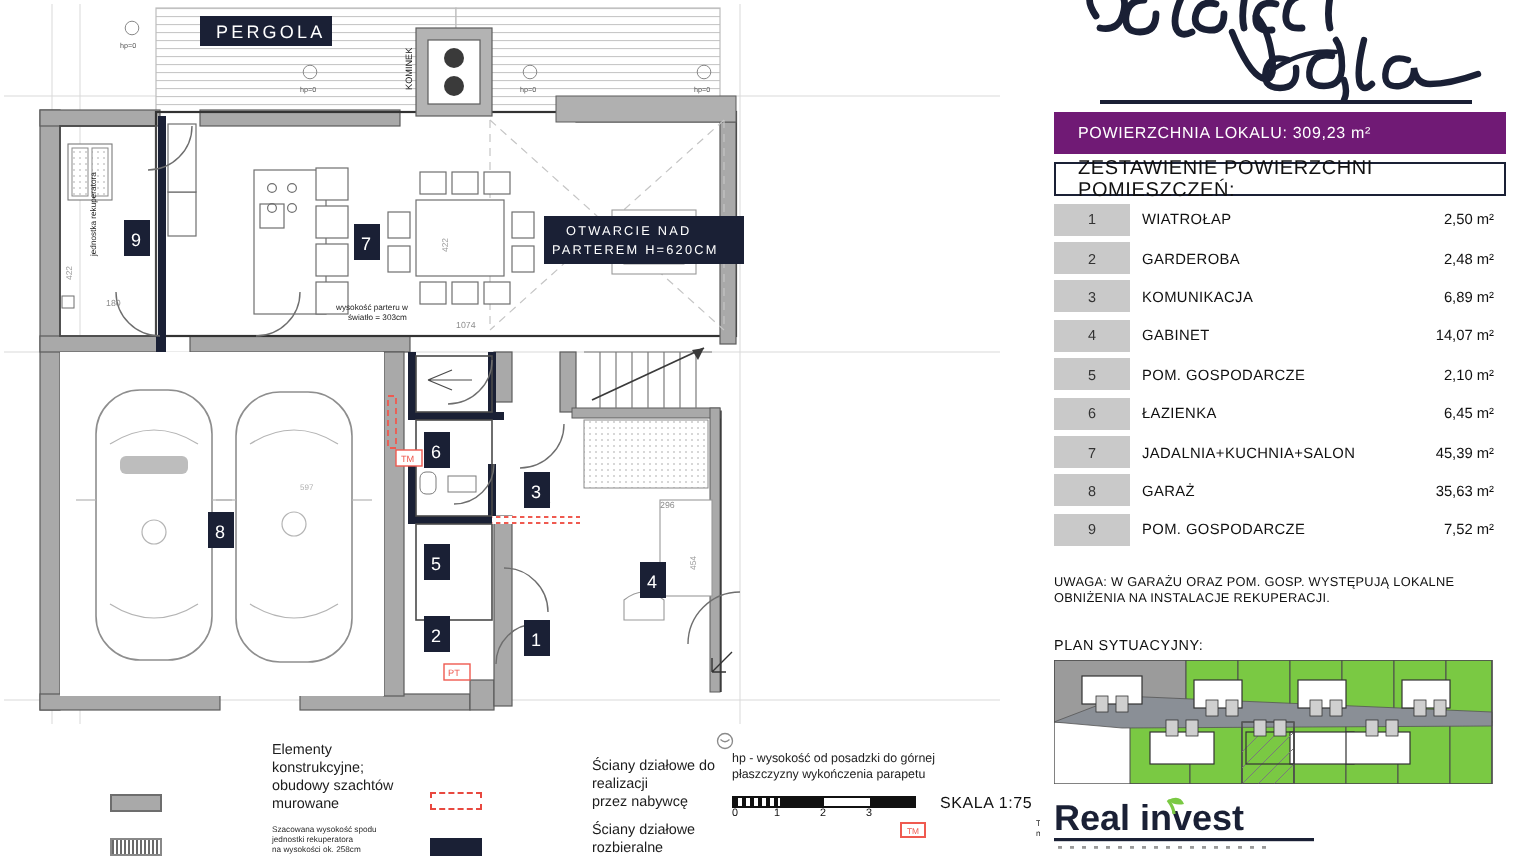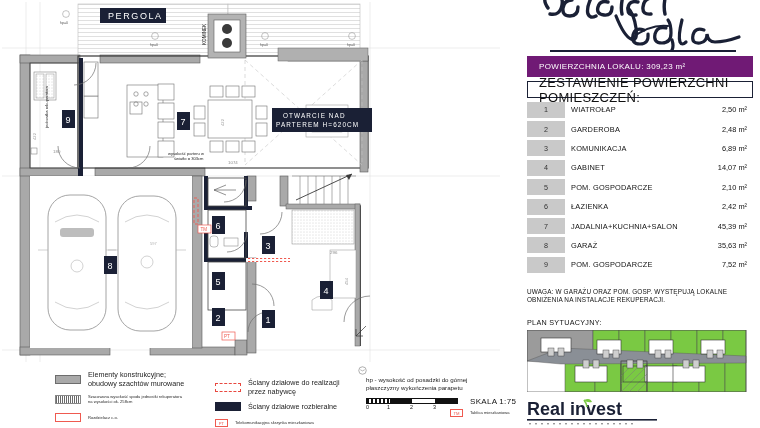--- a/index.html
+++ b/index.html
@@ -12,21 +12,21 @@
   }
   #page { position: relative; width: 760px; height: 308px; background: #fff; }
 
   
   #plan { position: absolute; left: 0; top: 0; width: 520px; height: 365px; overflow: hidden; }
   #plan svg { display: block; }
 
   
   #legend { position: absolute; left: 55px; top: 370px; width: 470px; height: 58px; }
   .lg-col { position: absolute; top: 0; }
-  .lg-row { display: flex; align-items: center; margin-bottom: 5px; }
+  .lg-row { display: flex; align-items: flex-end; margin-bottom: 5px; gap: 48px; }
   .lg-swatch { width: 26px; height: 9px; flex: none; margin-right: 7px; margin-top: 1px; }
   .sw-grey { background: #a9a9a9; border: 1px solid #6d6d6d; }
   .sw-navy { background: #1a2035; border: 1px solid #1a2035; }
   .sw-red-out { background: #fff; border: 1px dashed #e8483f; }
   .sw-red-line { background: #ffffff; border: 1.4px solid #ef5a50; }
   .sw-hatch { background: repeating-linear-gradient(90deg,#6a6a6a 0 1px,#fff 1px 2px); border: 1px solid #888; }
   .lg-text { font-size: 6.2px; line-height: 8px; color: #1d1d1d; }
   .lg-text.big { font-size: 7.2px; line-height: 9px; }
   .lg-text.tiny { font-size: 4.1px; line-height: 5.2px; color: #2a2a2a; }
   .tagbox { width: 13px; height: 8px; border: 1px solid #ef5a50; color: #ef5a50;
@@ -49,21 +49,21 @@
   #right { position: absolute; left: 520px; top: 0; width: 240px; height: 428px; background: #fff; }
   #logo-sig { position: absolute; left: 0; top: -6px; width: 240px; height: 56px; }
   #sig-rule { position: absolute; left: 30px; top: 50px; width: 186px; height: 2.2px; background: #1a2035; }
 
   #area-bar { position: absolute; left: 7px; top: 56px; width: 226px; height: 21px;
               background: #701a75; color: #fff; display: flex; align-items: center; }
   #area-bar span { font-size: 8px; letter-spacing: .35px; padding-left: 12px; }
 
   #tbl-head { position: absolute; left: 7px; top: 81px; width: 226px; height: 17px;
               border: 1px solid #1a2035; display: flex; align-items: center; }
-  #tbl-head span { font-size: 13px; letter-spacing: .3px; padding-left: 11px; color: #111; }
+  #tbl-head span { font-size: 10px; letter-spacing: .3px; padding-left: 11px; color: #111; }
 
   #rooms { position: absolute; left: 7px; top: 100px; width: 226px; }
   .room-row { display: flex; align-items: center; height: 19.4px; }
   .room-no { width: 38px; height: 16px; background: #c9c9c9; color: #333;
              font-size: 7.2px; display: flex; align-items: center; justify-content: center; flex: none; }
   .room-name { flex: 1; font-size: 7.4px; color: #111; padding-left: 6px; letter-spacing: .2px; }
   .room-area { font-size: 7.4px; color: #111; padding-right: 6px; text-align: left; white-space: nowrap; }
 
   #uwaga { position: absolute; left: 7px; top: 288px; width: 228px; font-size: 6.4px;
            line-height: 8.4px; color: #111; letter-spacing: .15px; }
@@ -495,21 +495,21 @@
         <span class="room-area">14,07 m²</span>
       </div>
       <div class="room-row">
         <span class="room-no">5</span>
         <span class="room-name">POM. GOSPODARCZE</span>
         <span class="room-area">2,10 m²</span>
       </div>
       <div class="room-row">
         <span class="room-no">6</span>
         <span class="room-name">ŁAZIENKA</span>
-        <span class="room-area">2,42 m²</span>
+        <span class="room-area">6,45 m²</span>
       </div>
       <div class="room-row">
         <span class="room-no">7</span>
         <span class="room-name">JADALNIA+KUCHNIA+SALON</span>
         <span class="room-area">45,39 m²</span>
       </div>
       <div class="room-row">
         <span class="room-no">8</span>
         <span class="room-name">GARAŻ</span>
         <span class="room-area">35,63 m²</span>

